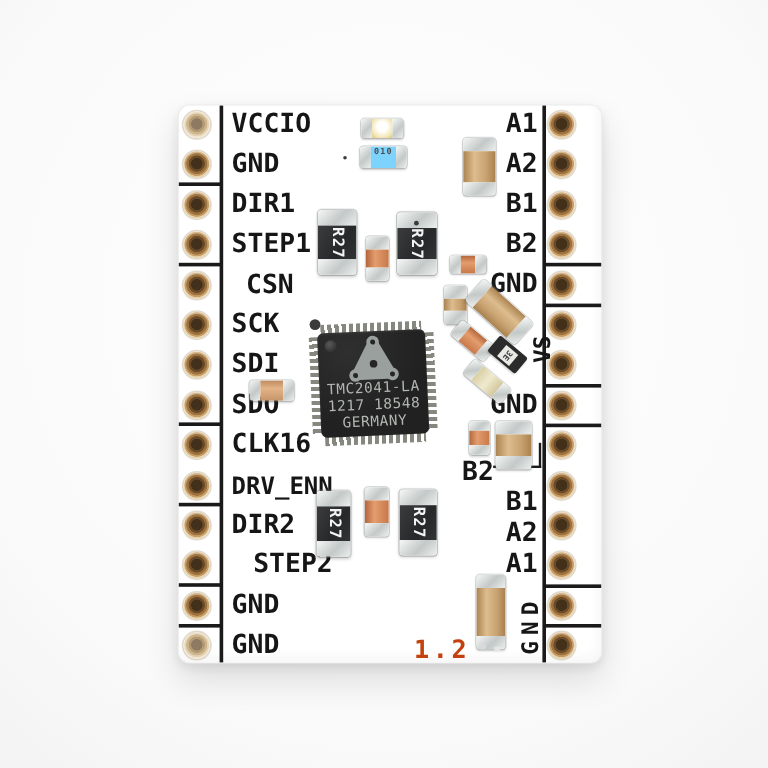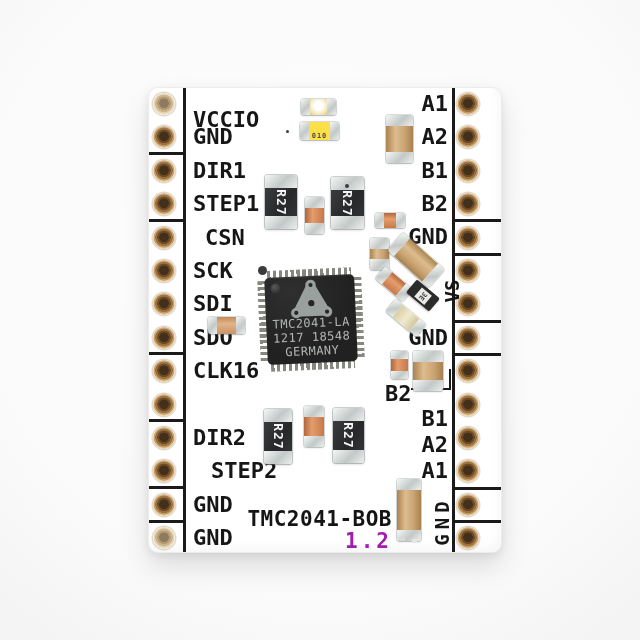--- a/index.html
+++ b/index.html
@@ -26,21 +26,21 @@
   .cap .end{background:linear-gradient(135deg,#f4f7f6,#c3c9c8 55%,#ecefee);}
   .cap.v .end{height:11px;width:100%;}
   .cap.h .end{width:9px;height:100%;}
   .mid{flex:1;}
   .mid.tan{background:linear-gradient(90deg,#ab8350,#ddbc8e 35%,#c9a372 70%,#a8814e);}
   .cap.h .mid.tan{background:linear-gradient(180deg,#ab8350,#ddbc8e 35%,#c9a372 70%,#a8814e);}
   .mid.org{background:linear-gradient(90deg,#b4663a,#e39d6e 40%,#c87848);}
   .cap.h .mid.org{background:linear-gradient(180deg,#b4663a,#e39d6e 40%,#c87848);}
   .mid.pale{background:linear-gradient(90deg,#d9cfa6,#f0eacd 50%,#d2c79e);}
   .mid.yellow{background:radial-gradient(circle at 50% 42%,#ffffff 0 4px,#f3e6b4 9px,#dcc582 100%);}
-  .mid.white{background:#fde047;display:flex;align-items:flex-end;justify-content:center;}
+  .mid.white{background:#7dd3fc;display:flex;align-items:flex-start;justify-content:center;}
   .marking{font-size:7px;color:#4c4c4c;letter-spacing:1px;font-weight:bold;}
   .r27{position:absolute;display:flex;flex-direction:column;border-radius:3px;overflow:hidden;
        box-shadow:0 1px 3px rgba(0,0,0,.22),0 0 0 1px rgba(140,148,147,.4);}
   .r27 .end{height:13px;background:linear-gradient(135deg,#f4f7f6,#c3c9c8 55%,#ecefee);}
   .r27 .rbody{flex:1;background:linear-gradient(120deg,#3a3c3e,#26282a 60%,#323436);display:flex;align-items:center;justify-content:center;}
   .r27 .rbody span{transform:rotate(90deg);font-size:13px;font-weight:bold;color:#f4f4f4;letter-spacing:1px;}
   .blk{position:absolute;background:#2b2b2c;border-radius:2px;box-shadow:0 1px 2px rgba(0,0,0,.25);display:flex;align-items:center;justify-content:center;}
   .blk .lbl{background:#e9e9e6;width:13px;height:12px;display:flex;align-items:center;justify-content:center;}
   .blk .lbl span{font-size:7px;color:#3c3c3c;font-weight:bold;transform:rotate(90deg);}
   .speck{position:absolute;width:4px;height:4px;border-radius:50%;background:#3b3b3b;}
@@ -53,21 +53,21 @@
   .chip .pins.plf{top:10px;bottom:10px;left:0;width:8px;background:repeating-linear-gradient(180deg,#85887f 0 3.4px,rgba(0,0,0,0) 3.4px 5.9px);}
   .chip .pins.prt{top:10px;bottom:10px;right:0;width:8px;background:repeating-linear-gradient(180deg,#85887f 0 3.4px,rgba(0,0,0,0) 3.4px 5.9px);}
   .chip .cbody{position:absolute;left:7px;top:7px;right:7px;bottom:7px;border-radius:5px;
                background:radial-gradient(circle at 28% 18%,#2f2f2f,#212121 65%);box-shadow:inset 0 1px 2px rgba(255,255,255,.08);}
   .chip .dimple{position:absolute;left:6px;top:6px;width:10px;height:10px;border-radius:50%;
                 background:radial-gradient(circle at 40% 35%,#5a5a5a,#303030 75%);}
   .chip .ctext{position:absolute;left:0;right:0;text-align:center;font-size:12px;line-height:14px;color:#b2b6b2;letter-spacing:.5px;white-space:nowrap;}
   .logo{position:absolute;left:25px;top:3px;width:42px;height:40px;}
   
   .title{position:absolute;left:83px;top:419px;width:160px;text-align:right;font-size:21px;font-weight:bold;color:#141414;letter-spacing:.5px;}
-  .version{position:absolute;left:83px;top:441px;width:160px;text-align:right;font-size:21px;font-weight:bold;color:#a21caf;letter-spacing:3px;}
+  .version{position:absolute;left:83px;top:441px;width:160px;text-align:right;font-size:21px;font-weight:bold;color:#c2410c;letter-spacing:3px;}
 </style>
 </head>
 <body>
 
 <div class="stage">
   <div class="board">
 
     <div class="vline" style="left:34px"></div>
     <div class="vline" style="left:303px"></div>
 
@@ -108,29 +108,30 @@
     <div class="hole" style="left:308px;top:172px"></div>
     <div class="hole" style="left:308px;top:205px"></div>
     <div class="hole" style="left:308px;top:239px"></div>
     <div class="hole" style="left:308px;top:272px"></div>
     <div class="hole" style="left:308px;top:306px"></div>
     <div class="hole" style="left:308px;top:339px"></div>
     <div class="hole" style="left:308px;top:372px"></div>
     <div class="hole" style="left:308px;top:406px"></div>
     <div class="hole" style="left:308px;top:439px"></div>
 
-    <span class="plabel" style="left:44px;top:21px">VCCIO</span>
+    <span class="plabel" style="left:44px;top:5px">VCCIO</span>
     <span class="plabel" style="left:44px;top:38px">GND</span>
     <span class="plabel" style="left:44px;top:72px">DIR1</span>
     <span class="plabel" style="left:44px;top:105px">STEP1</span>
     <span class="plabel" style="left:56px;top:139px">CSN</span>
     <span class="plabel" style="left:44px;top:172px">SCK</span>
     <span class="plabel" style="left:44px;top:205px">SDI</span>
     <span class="plabel" style="left:44px;top:239px">SDO</span>
     <span class="plabel" style="left:44px;top:272px">CLK16</span>
+    <span class="plabel" style="left:44px;top:306px;font-size:20px">DRV_ENN</span>
     <span class="plabel" style="left:44px;top:339px">DIR2</span>
     <span class="plabel" style="left:62px;top:372px">STEP2</span>
     <span class="plabel" style="left:44px;top:406px">GND</span>
     <span class="plabel" style="left:44px;top:439px">GND</span>
 
     <span class="plabel rt" style="top:5px">A1</span>
     <span class="plabel rt" style="top:38px">A2</span>
     <span class="plabel rt" style="top:72px">B1</span>
     <span class="plabel rt" style="top:105px">B2</span>
     <span class="plabel rt" style="top:138px">GND</span>
@@ -277,19 +278,18 @@
         </span>
         <span class="end"></span>
     </div>
 
     <div class="cap v" style="left:248px;top:391px;width:24px;height:62px">
       <span class="end"></span>
         <span class="mid tan"></span>
         <span class="end"></span>
     </div>
 
-    <div class="title">TMC2041-BOB</div>
     <div class="version">1.2</div>
     <div class="dotmark" style="left:251px;top:449px"></div>
     <div class="dotmark" style="left:263px;top:451px;background:#e6e6e6"></div>
 
   </div>
 </div>
 
 </body></html>

